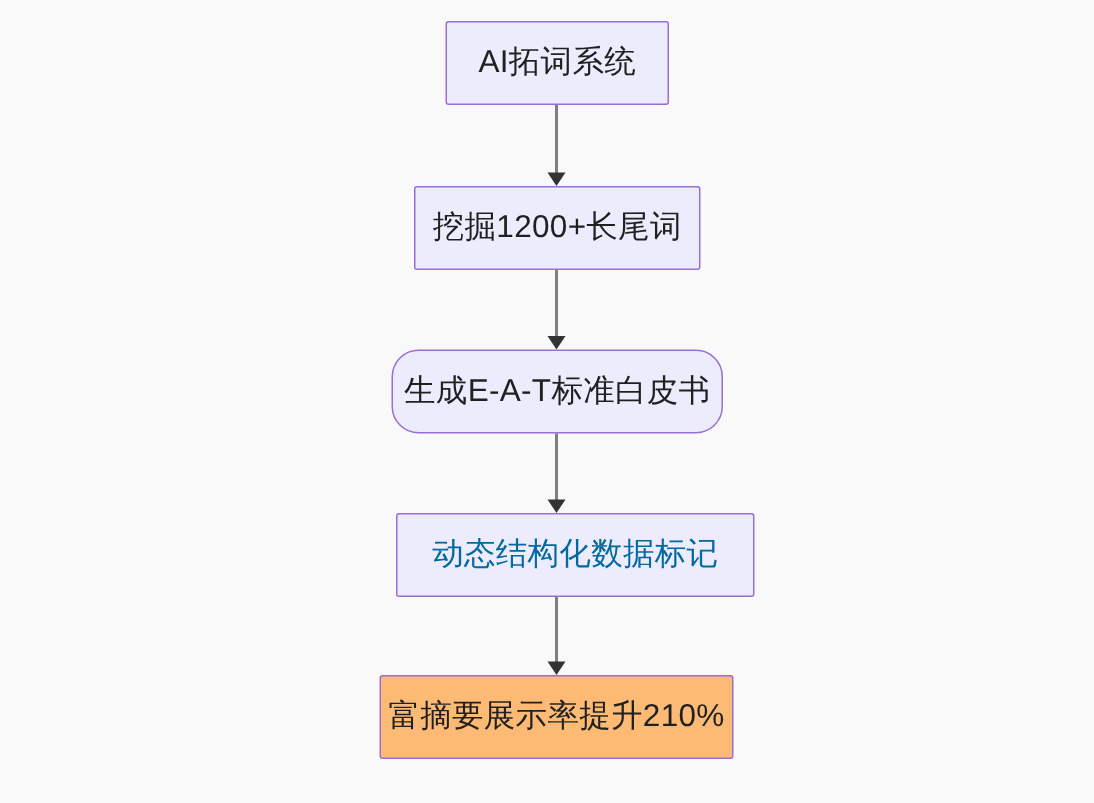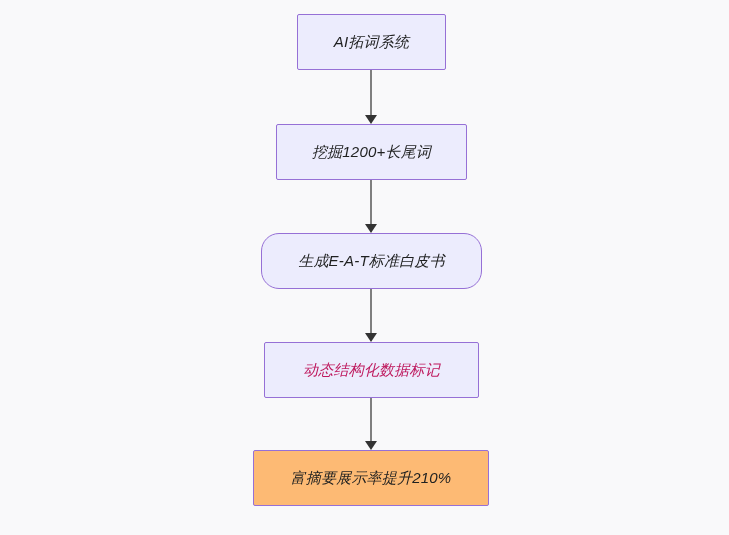--- a/index.html
+++ b/index.html
@@ -21,25 +21,24 @@
   .node {
     position: absolute;
     box-sizing: border-box;
     background: #ececfd;
     border: 1.4px solid #9670d6;
     border-radius: 2px;
     display: flex;
     align-items: center;
     justify-content: center;
     color: #1f2020;
-    font-size: 15px;
+    font-size: 21px;
     line-height: 1.2;
     letter-spacing: 0.2px;
     white-space: nowrap;
-    font-style: italic;
   }
   .edge {
     position: absolute;
     width: 0;
   }
   .edge-line {
     position: absolute;
     left: 0;
     top: 0;
     width: 2px;
@@ -81,20 +80,20 @@
 
   <div class="node" id="node-0" style="left: 297px; top: 14px; width: 149px; height: 56px; background: rgb(236, 236, 253); border-color: rgb(150, 112, 214); color: rgb(31, 32, 32);">
     <span>AI拓词系统</span>
   </div>
   <div class="node" id="node-1" style="left: 276px; top: 124px; width: 191px; height: 56px; background: rgb(236, 236, 253); border-color: rgb(150, 112, 214); color: rgb(31, 32, 32); text-align: right;">
     <span>挖掘1200+长尾词</span>
   </div>
   <div class="node" id="node-2" style="left: 261px; top: 233px; width: 221px; height: 56px; background: rgb(236, 236, 253); border-color: rgb(150, 112, 214); color: rgb(31, 32, 32); border-radius: 18px;">
     <span>生成E-A-T标准白皮书</span>
   </div>
-  <div class="node" id="node-3" style="left: 264px; top: 342px; width: 215px; height: 56px; background: rgb(236, 236, 253); border-color: rgb(150, 112, 214); color: #be185d;">
+  <div class="node" id="node-3" style="left: 264px; top: 342px; width: 239px; height: 56px; background: rgb(236, 236, 253); border-color: rgb(150, 112, 214); color: #0369a1;">
     <span>动态结构化数据标记</span>
   </div>
   <div class="node" id="node-4" style="left: 253px; top: 450px; width: 236px; height: 56px; background: #fdba74; border-color: rgb(150, 112, 214); color: rgb(31, 32, 32);">
     <span>富摘要展示率提升210%</span>
   </div>
 
 </div>
 
 </body></html>

